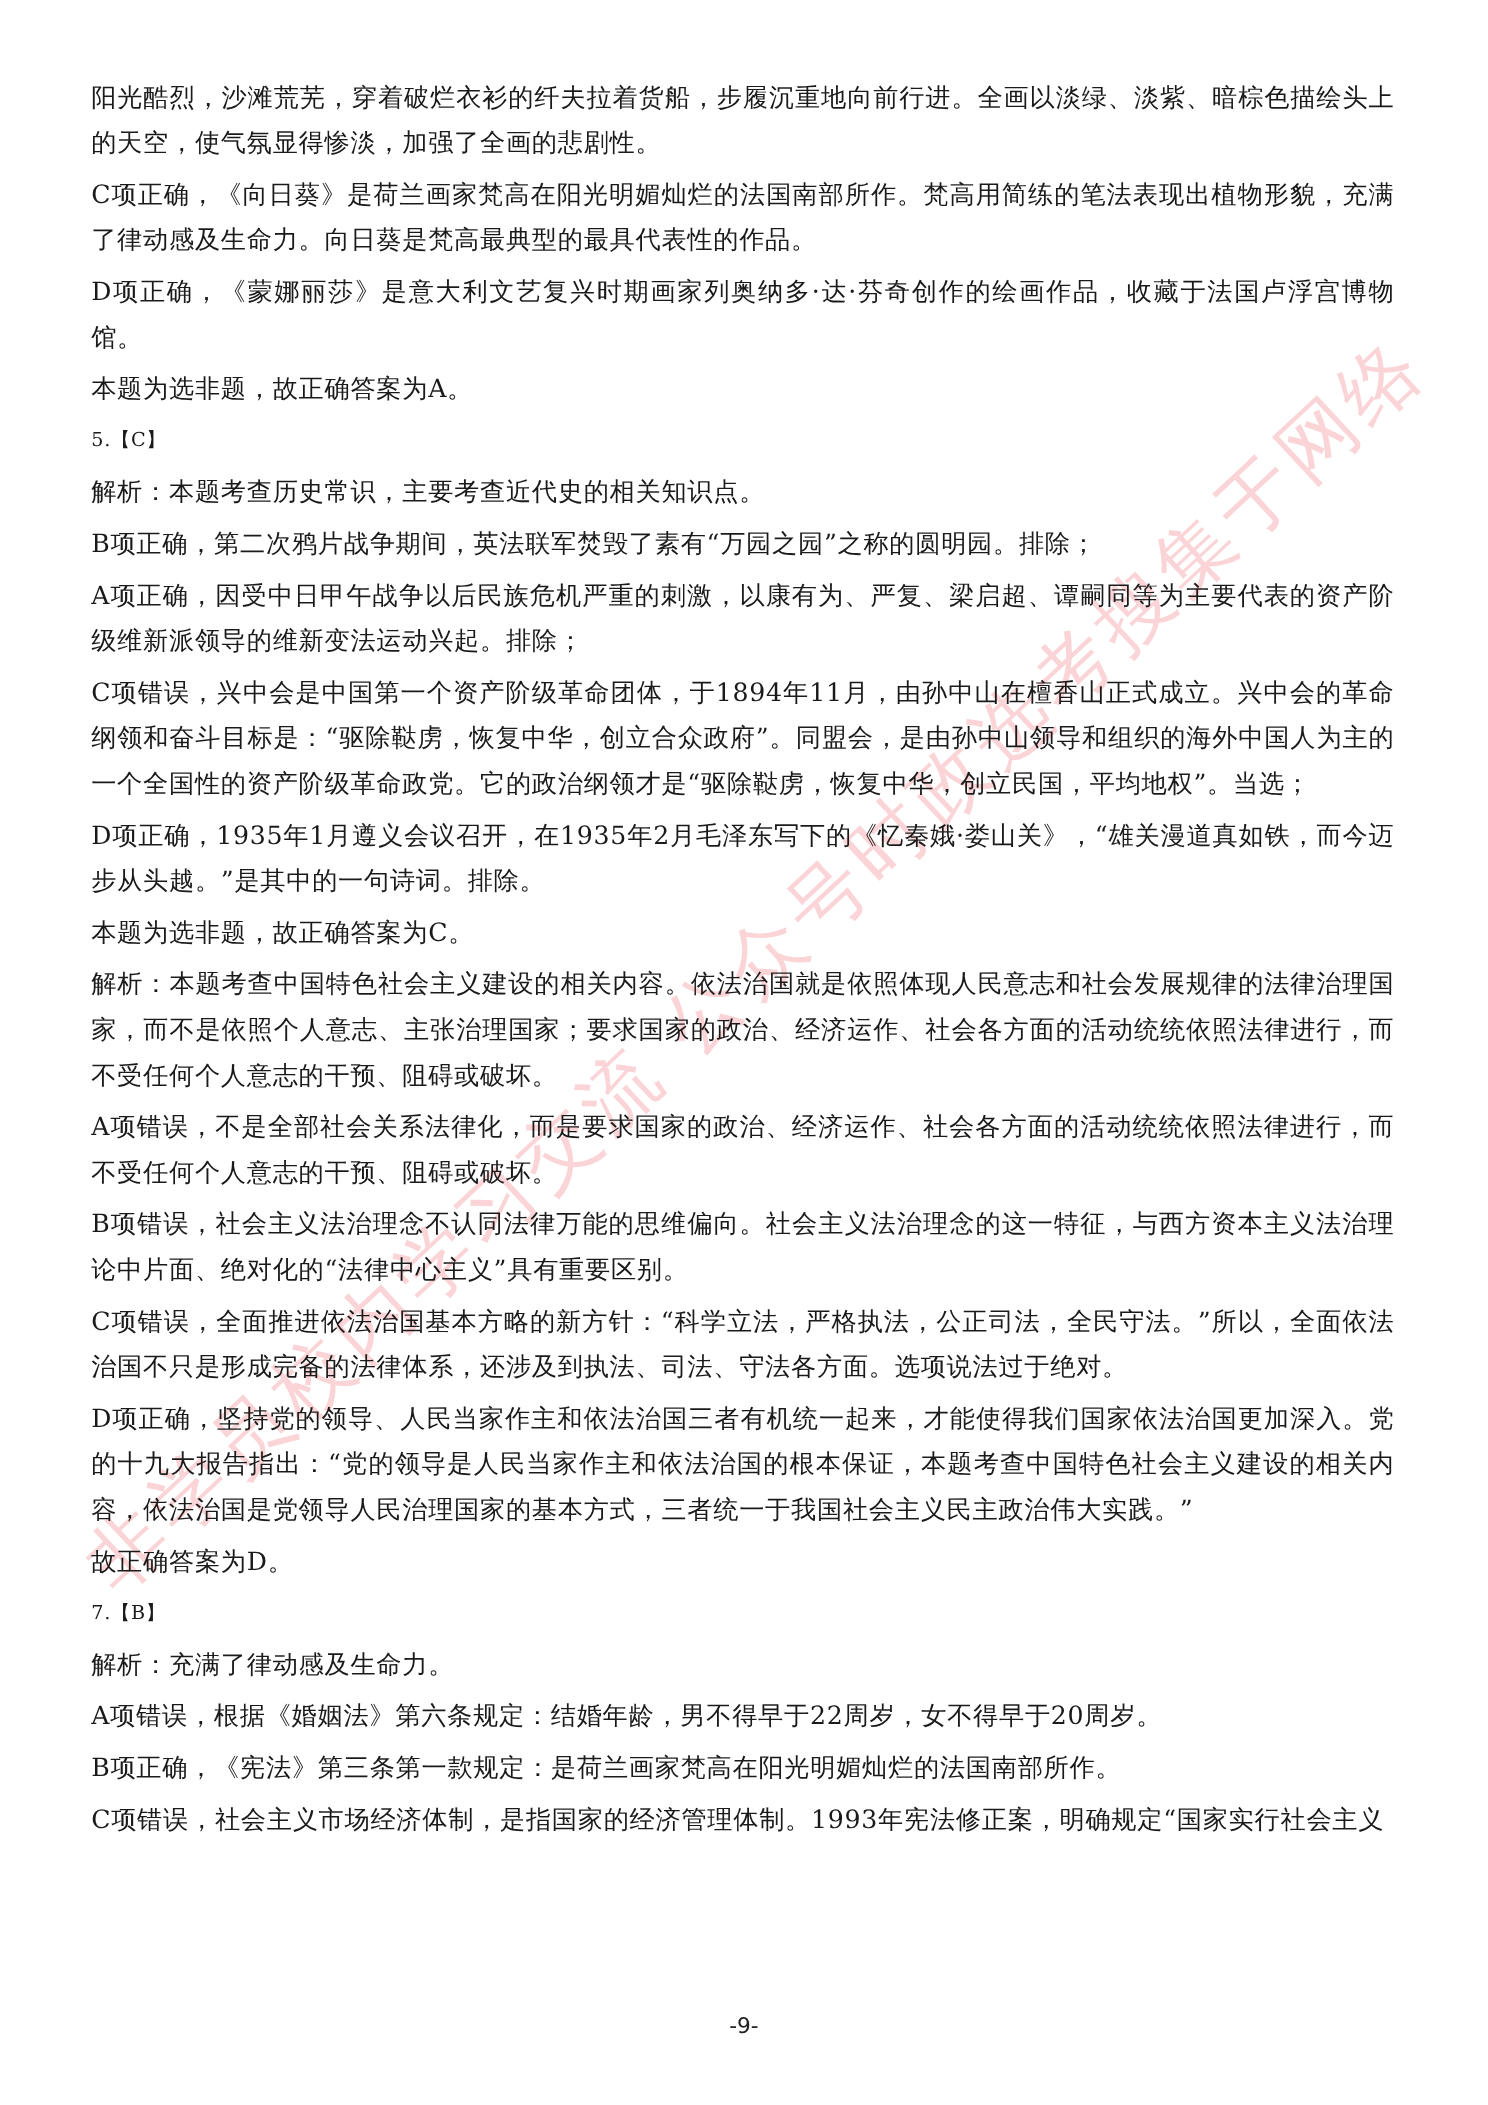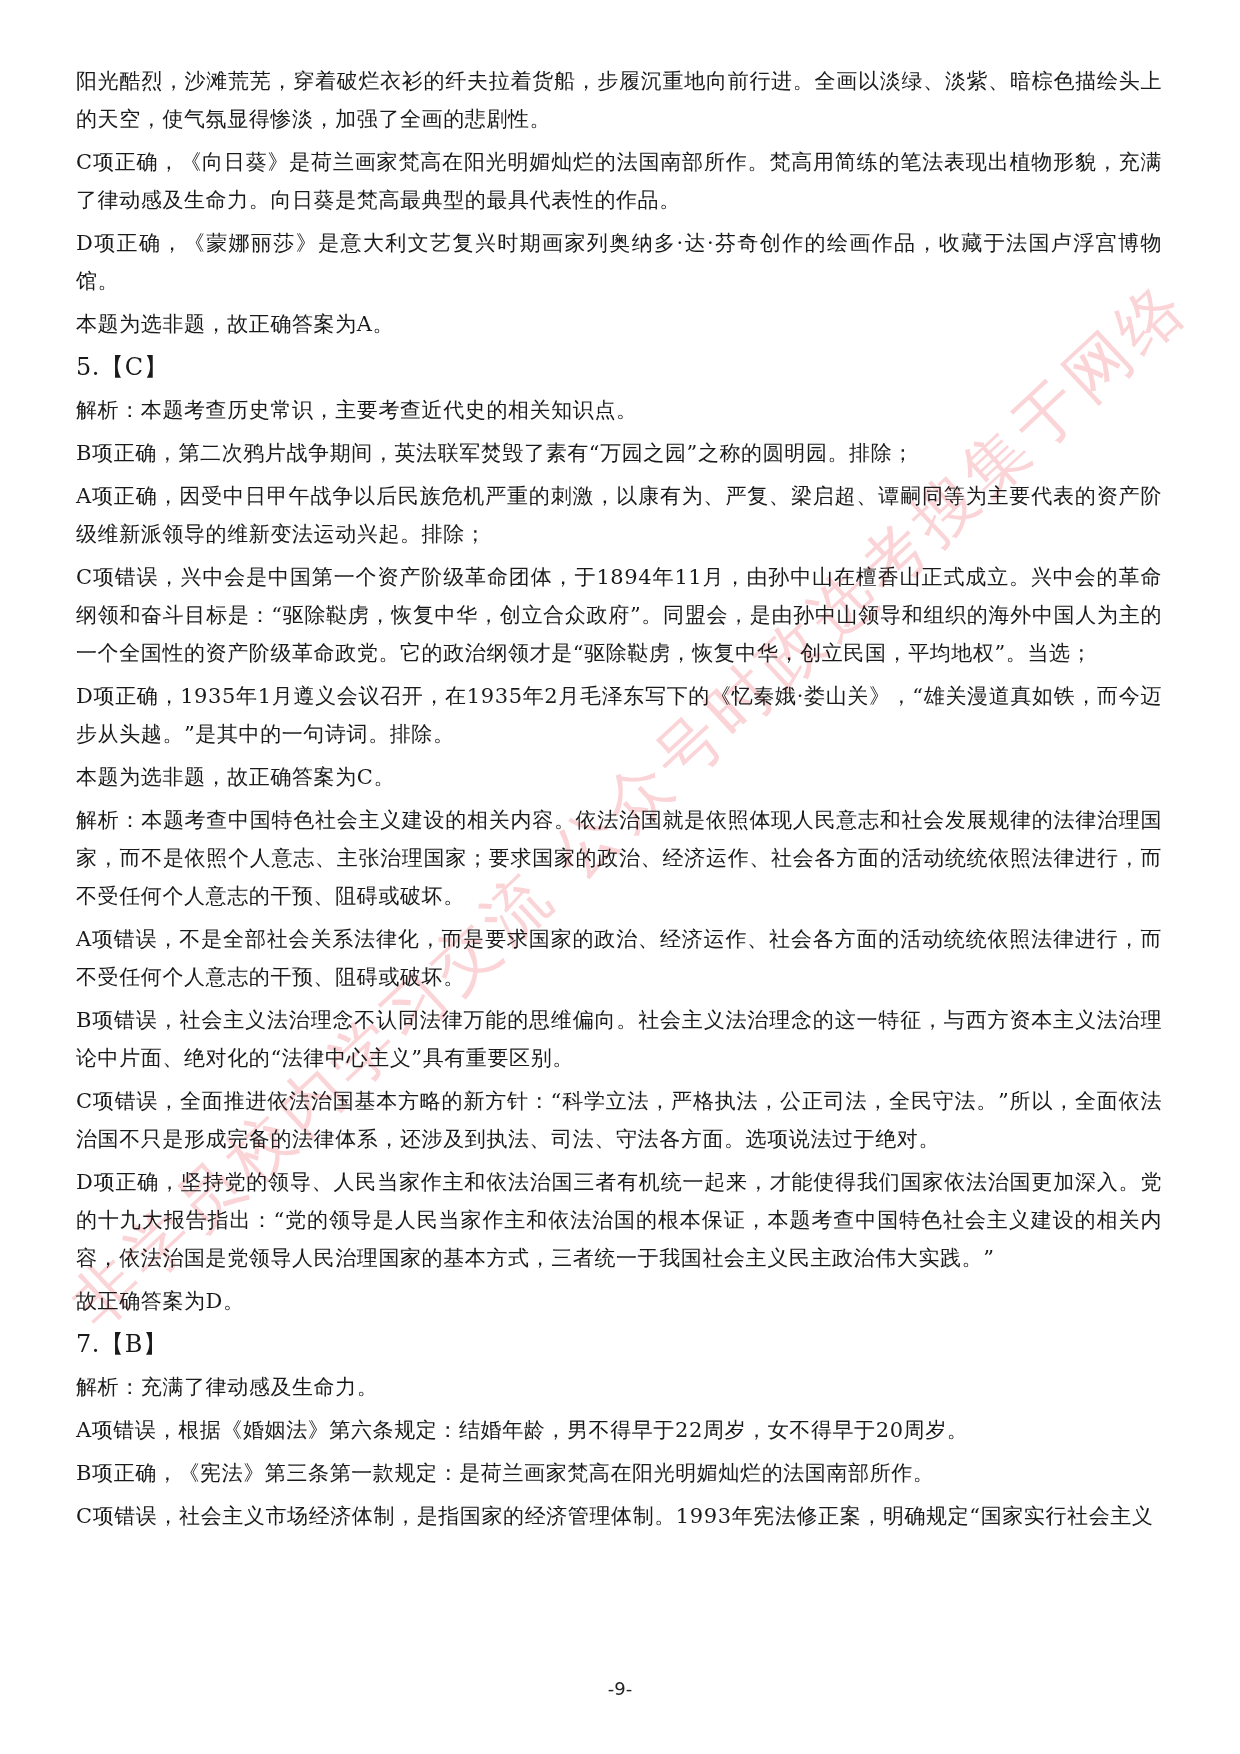--- a/index.html
+++ b/index.html
@@ -13,21 +13,21 @@
     }
     .para {
       font-size: 21px;
       line-height: 38px;
       margin: 0 0 5px 0;
       text-align: justify;
       letter-spacing: 0.6px;
       word-break: break-all;
     }
     .qhead {
-      font-size: 24px;
+      font-size: 16px;
       line-height: 38px;
       margin: 0 0 5px 0;
       letter-spacing: 0.6px;
     }
     .footer {
       position: absolute; left: 0; width: 1240px; top: 1678px;
       text-align: center; font-size: 18px; color: #222;
       font-family: "DejaVu Sans", "Liberation Sans", sans-serif;
     }
     .watermark {

